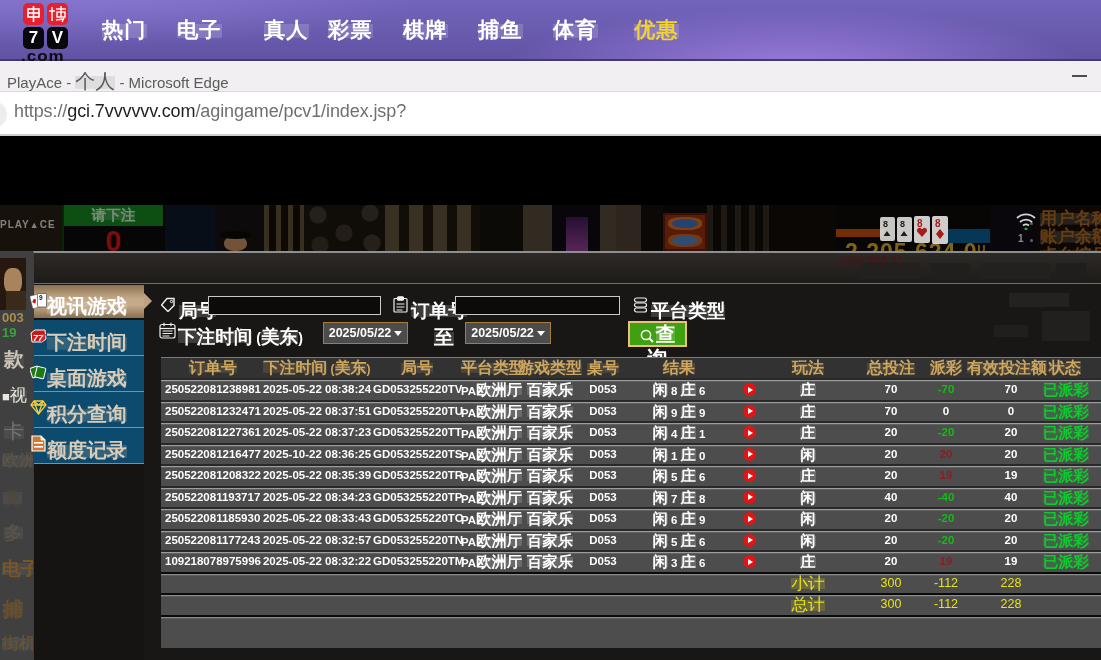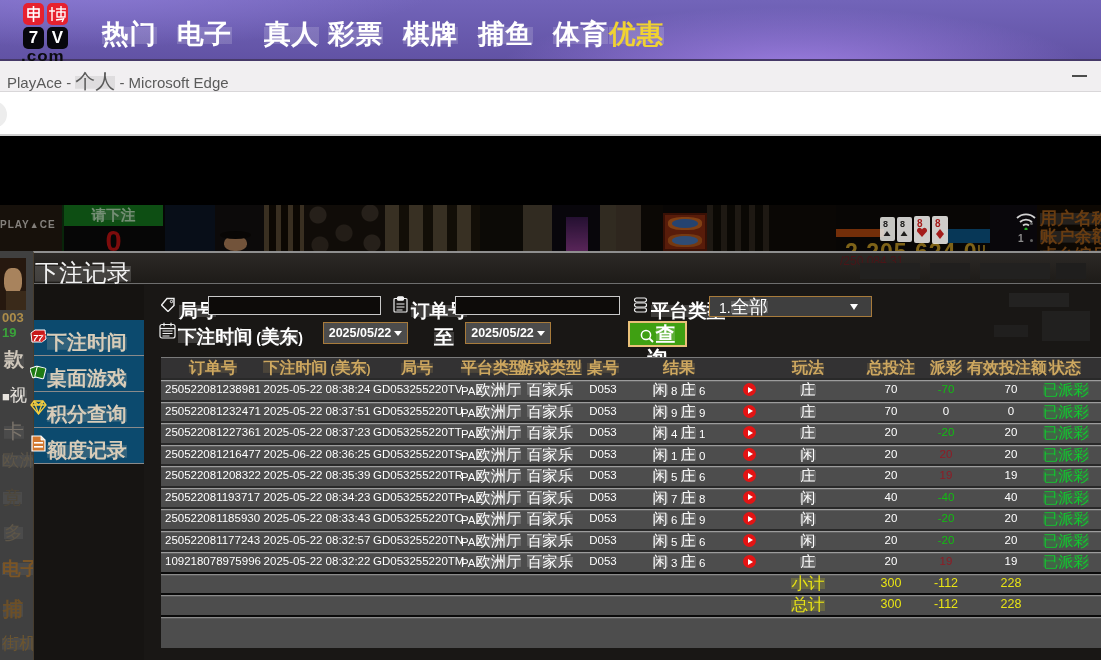--- a/index.html
+++ b/index.html
@@ -4,21 +4,21 @@
 *{margin:0;padding:0;box-sizing:border-box}
 html,body{width:1101px;height:660px;overflow:hidden;background:#000}
 body{font-family:"Liberation Sans",sans-serif;position:relative}
 .abs{position:absolute}
 
 #nav{position:absolute;left:0;top:0;width:1101px;height:61px;
 background:radial-gradient(ellipse 420px 90px at 72% 115%, rgba(168,134,236,.85) 0%, rgba(168,134,236,0) 70%),
 radial-gradient(ellipse 500px 90px at 8% -25%, rgba(142,124,214,.9) 0%, rgba(142,124,214,0) 70%),
 linear-gradient(180deg,#7264b9,#6152a4);}
 #nav .edge{position:absolute;left:0;bottom:0;width:100%;height:2px;background:#463968}
-.navitem{position:absolute;top:16px;font-size:20px;font-weight:bold;color:#fff;white-space:nowrap;letter-spacing:1px}
+.navitem{position:absolute;top:16px;font-size:16px;font-weight:bold;color:#fff;white-space:nowrap;letter-spacing:1px}
 
 .lsq{position:absolute;width:21px;height:22px;border-radius:5px}
 .lred{background:#e6212f}
 .lblk{background:#07070c}
 .lsq svg{position:absolute;left:0;top:0}
 .lch{color:#fff;font-weight:bold;font-size:17px;text-align:center;line-height:22px;width:21px;display:block}
 #lcom{position:absolute;left:21px;top:46px;width:52px;color:#0b0b10;font-weight:bold;font-size:17px;letter-spacing:1px;transform:scaleY(.9)}
 
 #ebar{position:absolute;left:0;top:61px;width:1101px;height:31px;background:#f1eff1;border-bottom:1px solid #d9d7d9}
 #ebar .t{position:absolute;left:7px;top:7px;font-size:15px;color:#5a5a5a}
@@ -51,21 +51,21 @@
 .flabel{position:absolute;color:#fff;font-weight:bold;font-size:14px;white-space:nowrap}
 .finput{position:absolute;background:#0d0b09;border:1px solid #c9c9c9}
 .fsel{position:absolute;background:#3f3f3f;border:1px solid #a87b3b;color:#fff;font-size:14px}
 .fdate{position:absolute;background:#4c4c4c;border:1px solid #a87b3b;color:#fff;font-size:12.5px;font-weight:bold;text-align:center}
 .tri{display:inline-block;width:0;height:0;border-top:6px solid #fff;border-left:4.5px solid transparent;border-right:4.5px solid transparent;vertical-align:1px}
 #qbtn{position:absolute;left:594px;top:68px;width:59px;height:26px;background:#3fa012;border:2px solid #e9c179;color:#fff;font-weight:bold;font-size:15px;text-align:center;line-height:22px}
 
 #tbl{position:absolute;left:127px;top:104px;width:940px;height:291px;background:#4d4d4d;border-top:1px solid #7a7a7a}
 .trow{display:flex;width:940px}
 .hrow{height:20px;line-height:20px;background:#333233;color:#cda75f;font-weight:bold;font-size:12px}
-.drow{height:21.5px;border-top:2px solid #292929;box-shadow:inset 0 1.2px 0 rgba(165,165,165,.9);color:#fff;font-weight:normal;font-size:11.5px}
+.drow{height:21.5px;border-top:2px solid #292929;box-shadow:inset 0 1.2px 0 rgba(165,165,165,.9);color:#fff;font-weight:bold;font-size:11.5px}
 .srow{height:21.5px;border-top:2px solid #0a0a0a;box-shadow:inset 0 1.2px 0 rgba(150,150,150,.85);color:#e9e414;font-weight:normal;font-size:12.5px}
 .c{flex:0 0 auto;text-align:center;overflow:visible;white-space:nowrap;line-height:20px}
 .drow .c,.srow .c{line-height:19.5px}
 .c1{width:100px;text-align:left;padding-left:4px}
 .c2{width:112px}.c3{width:88px}.c4{width:52px}.c5{width:74px}.c6{width:32px}.c7{width:120px}
 .c8{width:20px}.c9{width:98px}.c10{width:68px}.c11{width:42px}.c12{width:76px}
 .drow .c12,.srow .c12{padding-left:12px}.c13{width:58px;padding-right:14px}
 .play{display:inline-block;width:13px;height:13px;border-radius:50%;background:#e31414;position:relative;top:3px}
 .play:after{content:"";position:absolute;left:5px;top:3.5px;border-left:5px solid #fff;border-top:3px solid transparent;border-bottom:3px solid transparent}
 .gn{color:#11bd11}.rd{color:#8f1b25}.gs{color:#11c92e}
@@ -110,28 +110,29 @@
       <span class="lch">V</span>
     </div>
 <div id="lcom">.com</div>
 <div class="navitem" style="left:102px"><span class="k">热门</span></div>
 <div class="navitem" style="left:177px"><span class="k">电子</span></div>
 <div class="navitem" style="left:264px"><span class="k">真人</span></div>
 <div class="navitem" style="left:328px"><span class="k">彩票</span></div>
 <div class="navitem" style="left:403px"><span class="k">棋牌</span></div>
 <div class="navitem" style="left:478px"><span class="k">捕鱼</span></div>
 <div class="navitem" style="left:553px"><span class="k">体育</span></div>
-<div class="navitem" style="left:609px;color:#f0d232"><span class="k">优惠</span></div>
+<div class="navitem" style="left:634px;color:#f0d232"><span class="k">优惠</span></div>
 </div>
 <div id="ebar">
     <div class="t">PlayAce - <span class="k">个人</span> - Microsoft Edge</div>
   </div>
 <div class="abs" style="left:1072px;top:75px;width:15px;height:2px;background:#4c4c4c"></div>
 <div id="ubar">
     <div class="circ"></div>
+    <div class="u">https://<b>gci.7vvvvvv.com</b>/agingame/pcv1/index.jsp?</div>
     <div class="bline"></div>
   </div>
 <div id="blackband"></div>
 <div id="strip">
 <div class="abs" style="left:0;top:0;width:62px;height:46px;background:#241c12"></div>
 <div class="abs" style="left:0;top:14px;color:#cfc9c2;font-size:10px;font-weight:bold;letter-spacing:1px">PLAY<span style="font-size:9px">▲</span>CE</div>
 <div class="abs" style="left:62px;top:0;width:103px;height:46px;background:#0a0a0a;border-left:2px solid #0d3a10"></div>
 <div class="abs" style="left:64px;top:0;width:99px;height:21px;background:#157a1e;color:#b8e0b8;font-size:11px;font-weight:bold;text-align:center;line-height:21px"><span class="k">请下注</span></div>
 <div class="abs" style="left:64px;top:22px;width:99px;color:#c41414;font-size:29px;font-weight:bold;text-align:center;line-height:28px">0</div>
 <div class="abs" style="left:165px;top:0;width:50px;height:46px;background:#0e1626"></div>
@@ -203,28 +204,39 @@
 <div style="left:4px;top:167px;color:#7a736a;font-size:15px"><span class="k">卡</span></div>
 <div style="left:2px;top:197px;color:#5e5648;font-size:13px"><span class="k">欧洲</span></div>
 <div style="left:3px;top:234px;color:#4e4638;font-size:14px"><span class="k">竟</span></div>
 <div style="left:4px;top:269px;color:#5e5648;font-size:14px"><span class="k">多</span></div>
 <div style="left:2px;top:305px;color:#7a5526;font-size:14px;font-weight:bold"><span class="k">电子</span></div>
 <div style="left:3px;top:345px;color:#6b4f28;font-size:15px;font-weight:bold"><span class="k">捕</span></div>
 <div style="left:2px;top:380px;color:#6b5530;font-size:13px"><span class="k">街机</span></div>
 </div>
 <div id="panel">
 <div id="ptitle">
-      <div class="t"><span class="k">下注记录</span></div>
 <div class="abs" style="left:806px;top:1px;color:#4a1518;font-size:12px;font-weight:normal">/250,084.31</div>
 <div class="abs" style="left:826px;top:10px;width:60px;height:16px;background:#222120"></div>
 <div class="abs" style="left:896px;top:10px;width:40px;height:16px;background:#201f1e"></div>
 <div class="abs" style="left:946px;top:10px;width:70px;height:16px;background:#222120"></div>
 <div class="abs" style="left:1022px;top:10px;width:30px;height:16px;background:#1f1e1d"></div>
 </div>
 <div id="sbar">
+ <div class="sactive" style="top:0">
+        <span class="sicon" style="top:6px"><svg width="17" height="20" viewBox="0 0 17 20">
+            <g>
+              <rect x="1" y="4" width="9" height="13" rx="1" fill="#fcfcfc" transform="rotate(-14 5 10)" stroke="#555" stroke-width=".5"></rect>
+              <path d="M3.2 9 a1.5 1.5 0 1 1 2.6 1.4 l-1 2 l-2-1 a1.5 1.5 0 0 1 .4-2.4z" fill="#d01818" transform="rotate(-14 5 10)"></path>
+              <rect x="7.5" y="2.5" width="9" height="13.5" rx="1" fill="#fff" stroke="#333" stroke-width=".6"></rect>
+              <text x="9" y="9" font-size="6.5" font-weight="bold" fill="#111">9</text>
+            </g>
+          </svg></span>
+        <span class="txt"><span class="k">视讯游戏</span></span>
+        <span class="arrow"></span>
+      </div>
  <div class="sitem" style="top:35px">
         <span class="sicon"><svg width="17" height="20" viewBox="0 0 17 20">
             <g>
               <path d="M1 8 l4-3 10 0 1 9 -4 3 -10 0z" fill="#c81a1a" stroke="#fff" stroke-width="1"></path>
               <text x="3" y="16" font-size="9" font-weight="bold" fill="#fff" font-style="italic">77</text>
               <text x="10" y="17" font-size="10" font-weight="bold" fill="#e03030" font-style="italic">7</text>
             </g>
           </svg></span>
         <span class="txt"><span class="k">下注时间</span></span>
       </div>
@@ -275,21 +287,20 @@
 <div class="flabel" style="left:377px;top:45px"><span class="k">订单号</span></div>
 <div class="finput" style="left:421px;top:43px;width:165px;height:19px"></div>
 <div class="abs" style="left:599px;top:44px;width:15px;height:16px"><svg width="15" height="16" viewBox="0 0 15 16">
         <g fill="none" stroke="#f0f0f0" stroke-width="1.2">
           <rect x="1.5" y="1" width="12" height="4" rx="2"></rect>
           <rect x="1.5" y="6" width="12" height="4" rx="2"></rect>
           <rect x="1.5" y="11" width="12" height="4" rx="2"></rect>
         </g>
       </svg></div>
 <div class="flabel" style="left:617px;top:45px"><span class="k">平台类型</span></div>
-<div class="fsel" style="left:675px;top:43px;width:163px;height:21px;line-height:19px;padding-left:9px">1.<span class="k">全部</span><span class="tri" style="position:absolute;right:13px;top:7px"></span></div>
 <div class="abs" style="left:125px;top:69px;width:17px;height:17px"><svg width="17" height="17" viewBox="0 0 17 17">
         <g fill="none" stroke="#f0f0f0" stroke-width="1.2">
           <rect x="1" y="2.5" width="15" height="13.5" rx="2"></rect>
           <path d="M1 6.5 h15"></path>
           <path d="M5 0.8 v3.4 M12 0.8 v3.4"></path>
           <path d="M3.5 9 h10 M3.5 11.5 h10 M3.5 14 h7" stroke-width="1"></path>
         </g>
       </svg></div>
 <div class="flabel" style="left:144px;top:71px"><span class="k">下注时间</span> (<span class="k">美东</span>)</div>
 <div class="fdate" style="left:289px;top:69px;width:85px;height:22px;line-height:20px">2025/05/22<span class="tri" style="margin-left:3px;border-top-width:5px"></span></div>
@@ -358,21 +369,21 @@
         <div class="c c7"><span class="k">闲</span> 4 <span class="k">庄</span> 1</div>
         <div class="c c8"><span class="play"></span></div>
         <div class="c c9"><span class="k">庄</span></div>
         <div class="c c10">20</div>
         <div class="c c11"><span class="gn">-20</span></div>
         <div class="c c12">20</div>
         <div class="c c13"><span class="gs"><span class="k">已派彩</span></span></div>
       </div>
 <div class="trow drow">
         <div class="c c1">250522081216477</div>
-        <div class="c c2">2025-06-22 08:36:25</div>
+        <div class="c c2">2025-10-22 08:36:25</div>
         <div class="c c3">GD053255220TS</div>
         <div class="c c4">PA<span class="k">欧洲厅</span></div>
         <div class="c c5"><span class="k">百家乐</span></div>
         <div class="c c6">D053</div>
         <div class="c c7"><span class="k">闲</span> 1 <span class="k">庄</span> 0</div>
         <div class="c c8"><span class="play"></span></div>
         <div class="c c9"><span class="k">闲</span></div>
         <div class="c c10">20</div>
         <div class="c c11"><span class="rd">20</span></div>
         <div class="c c12">20</div>

